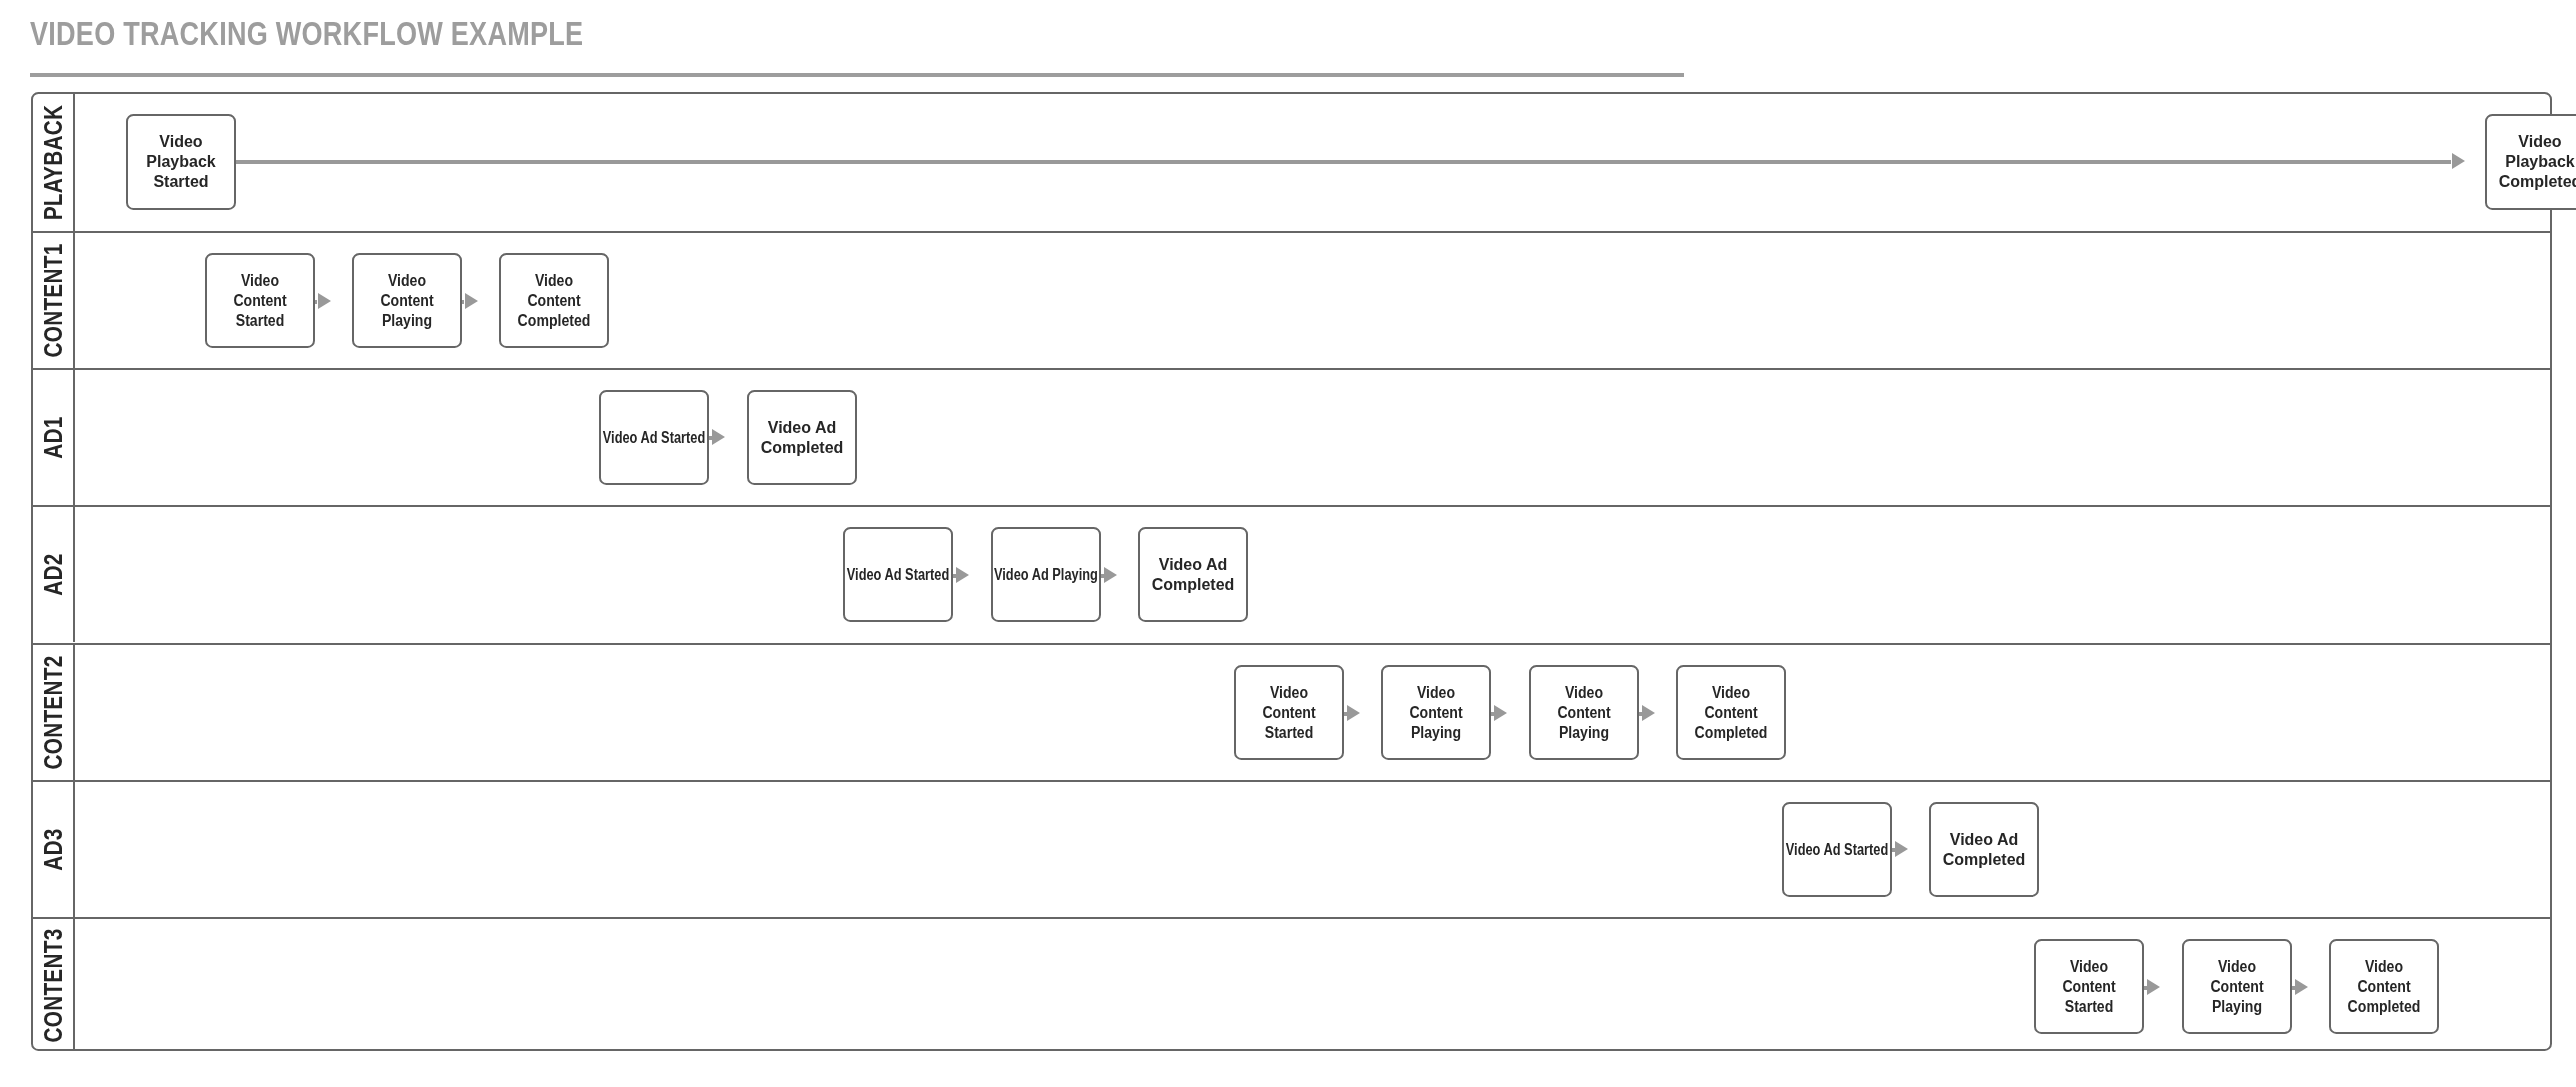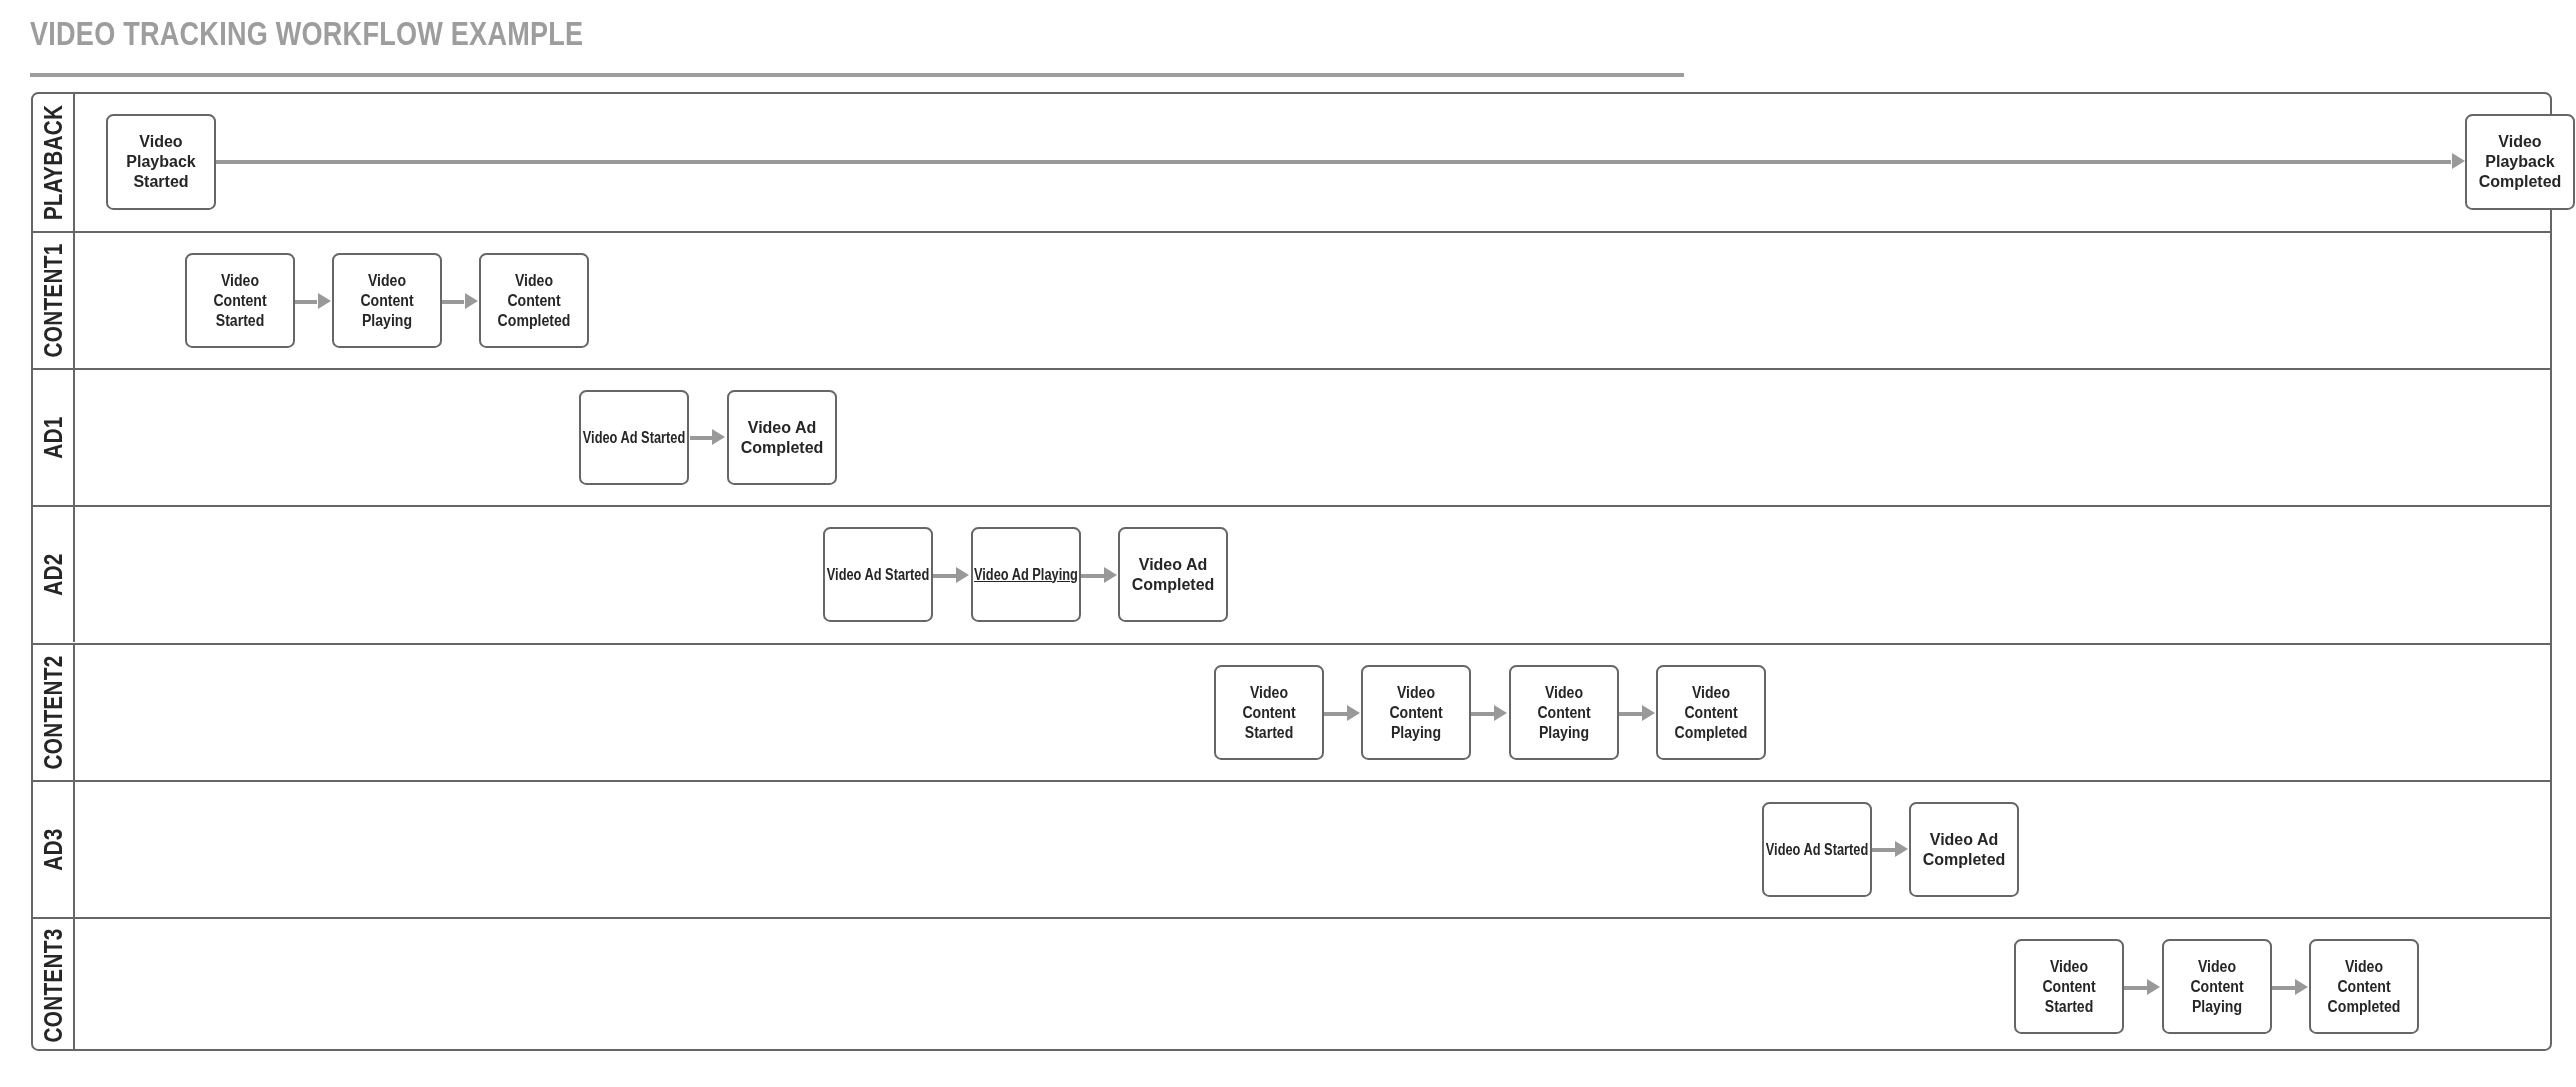--- a/index.html
+++ b/index.html
@@ -103,20 +103,21 @@
     background: #ffffff;
     display: flex;
     align-items: center;
     justify-content: center;
     text-align: center;
     color: #262626;
     font-weight: bold;
     font-size: 16px;
     line-height: 1.25;
     z-index: 3;
+    margin-left: 20px;
   }
   .task .task-label {
     display: block;
     white-space: pre-line;
     padding: 0 1px;
   }
   .task.narrow .task-label {
     transform: scaleX(0.88);
   }
   .task.squeeze .task-label {
@@ -226,21 +227,21 @@
       <div class="lane-body">
 
         <div class="connector" style="left:858px; top:67px; width:23px;"></div>
         <div class="arrowhead" style="left:881px; top:60px;"></div>
         <div class="connector" style="left:1006px; top:67px; width:23px;"></div>
         <div class="arrowhead" style="left:1029px; top:60px;"></div>
 
         <div class="task squeeze" style="left:748px; top:20px; width:110px; height:95px;">
           <span class="task-label">Video Ad Started</span>
         </div>
-        <div class="task squeeze" style="left:896px; top:20px; width:110px; height:95px;text-decoration:underline;">
+        <div class="task squeeze" style="left:896px; top:20px; width:110px; height:95px;">
           <span class="task-label">Video Ad Playing</span>
         </div>
         <div class="task" style="left:1043px; top:20px; width:110px; height:95px;">
           <span class="task-label">Video Ad
 Completed</span>
         </div>
 
       </div>
     </div>
 

